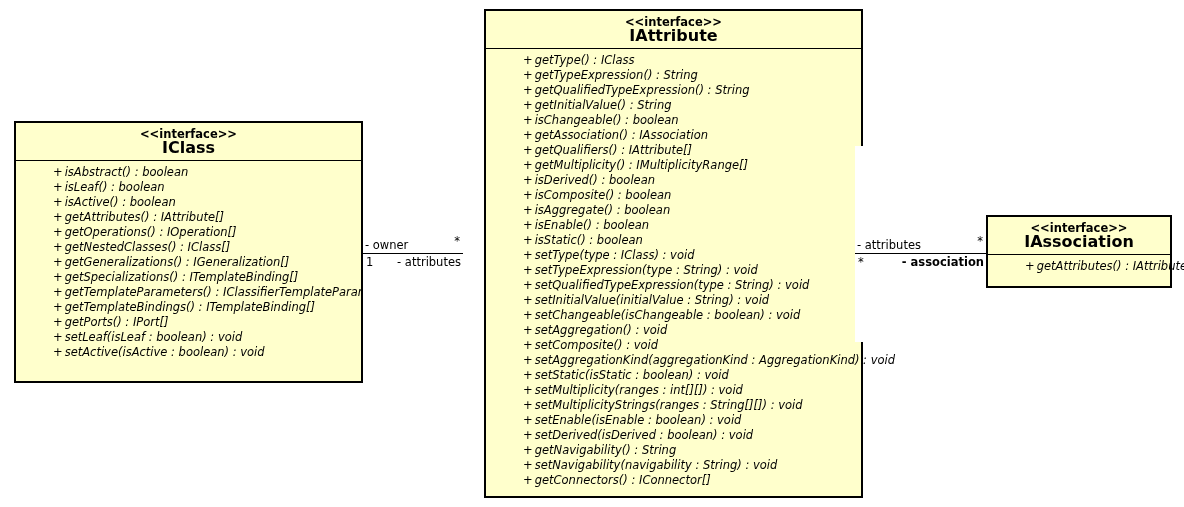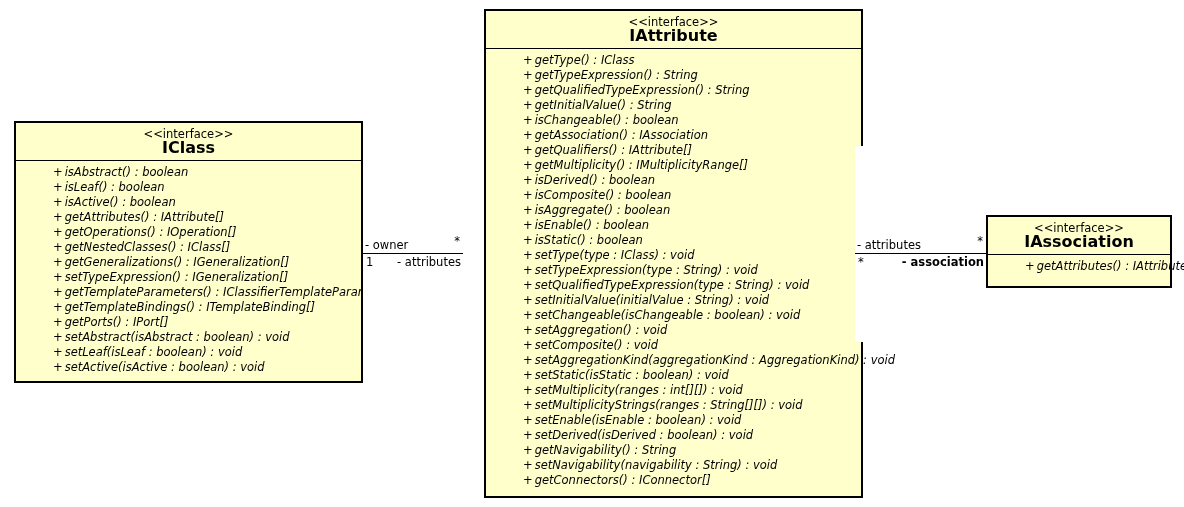--- a/index.html
+++ b/index.html
@@ -34,21 +34,21 @@
     box-sizing: border-box;
     border-bottom: 1px solid #000000;
     text-align: center;
     padding: 4px 4px 5px 4px;
     line-height: 14px;
   }
   .uml-stereotype {
     display: block;
     font-size: 11.5px;
     color: #000000;
-    font-weight: normal;
+    font-weight: bold;
     white-space: nowrap;
   }
   .uml-name {
     display: block;
     font-size: 16px;
     color: #000000;
     font-weight: bold;
     white-space: nowrap;
   }
   .uml-members {
@@ -130,25 +130,24 @@
       <span class="uml-name">IClass</span>
     </div>
     <div class="uml-members">
       <div class="uml-member"><span class="vis">+</span><span>isAbstract() : boolean</span></div>
       <div class="uml-member"><span class="vis">+</span><span>isLeaf() : boolean</span></div>
       <div class="uml-member"><span class="vis">+</span><span>isActive() : boolean</span></div>
       <div class="uml-member"><span class="vis">+</span><span>getAttributes() : IAttribute[]</span></div>
       <div class="uml-member"><span class="vis">+</span><span>getOperations() : IOperation[]</span></div>
       <div class="uml-member"><span class="vis">+</span><span>getNestedClasses() : IClass[]</span></div>
       <div class="uml-member"><span class="vis">+</span><span>getGeneralizations() : IGeneralization[]</span></div>
-      <div class="uml-member"><span class="vis">+</span><span>setTypeExpression() : IGeneralization[]</span></div>
+      <div class="uml-member"><span class="vis">+</span><span>getSpecializations() : ITemplateBinding[]</span></div>
       <div class="uml-member"><span class="vis">+</span><span>getTemplateParameters() : IClassifierTemplateParameter[]</span></div>
       <div class="uml-member"><span class="vis">+</span><span>getTemplateBindings() : ITemplateBinding[]</span></div>
       <div class="uml-member"><span class="vis">+</span><span>getPorts() : IPort[]</span></div>
-      <div class="uml-member"><span class="vis">+</span><span>setAbstract(isAbstract : boolean) : void</span></div>
       <div class="uml-member"><span class="vis">+</span><span>setLeaf(isLeaf : boolean) : void</span></div>
       <div class="uml-member"><span class="vis">+</span><span>setActive(isActive : boolean) : void</span></div>
     </div>
   </div>
 
   <div class="uml-class" id="class-iattribute">
     <div class="uml-header">
       <span class="uml-stereotype">&lt;&lt;interface&gt;&gt;</span>
       <span class="uml-name">IAttribute</span>
     </div>

